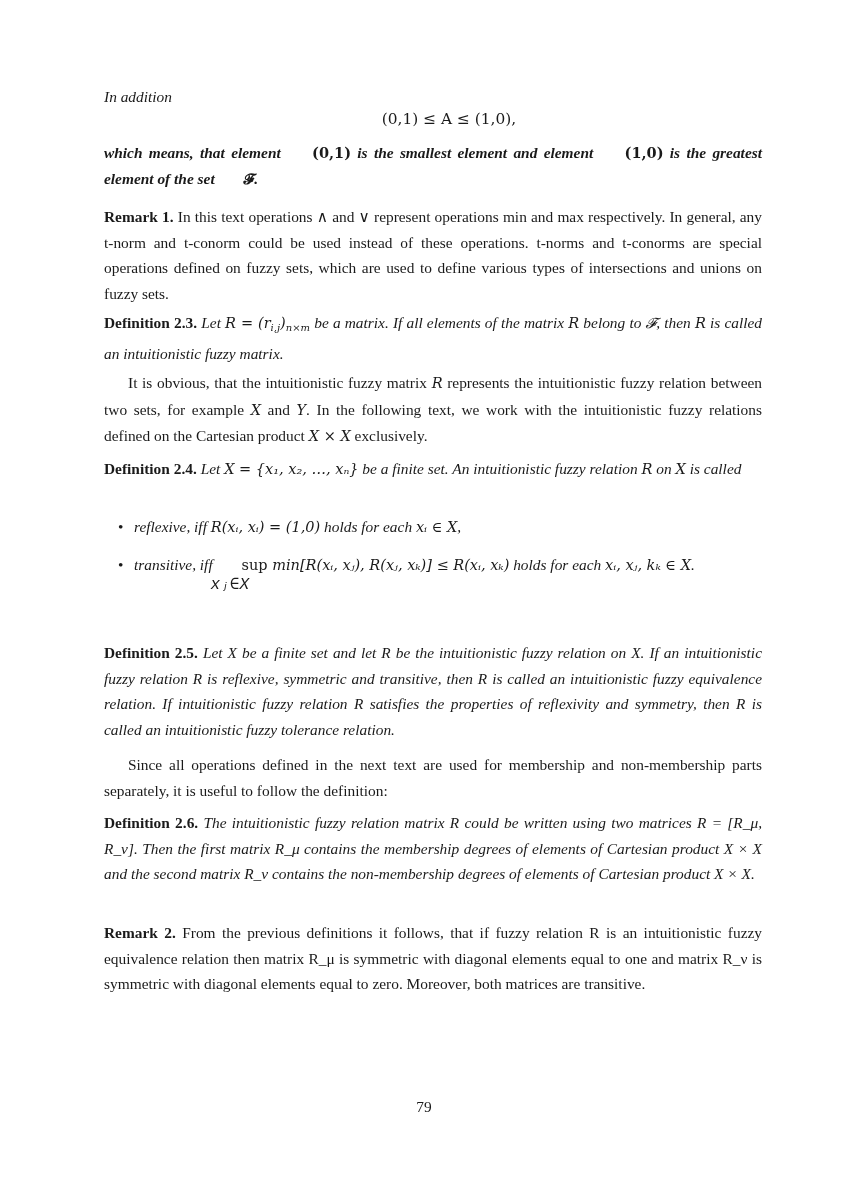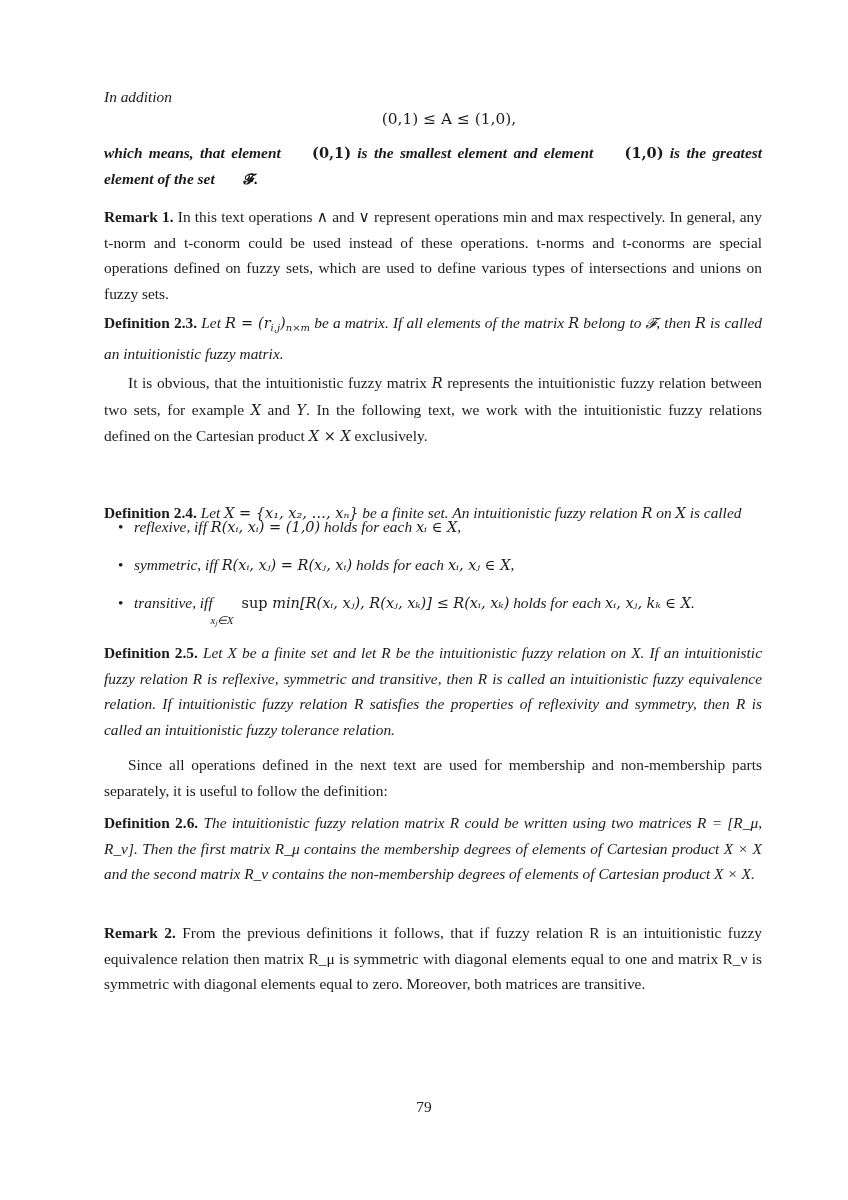--- a/index.html
+++ b/index.html
@@ -11,45 +11,44 @@
   .b { font-weight: bold; font-style: normal; }
   .m { font-family: "DejaVu Serif", "Liberation Serif", serif; font-style: italic; font-size: 14.5px; }
   .mu { font-family: "DejaVu Serif", "Liberation Serif", serif; font-style: normal; font-size: 14.5px; padding-left: 25px; }
   .indent { text-indent: 24px; }
   .display { position: absolute; left: 0; width: 848px; text-align: center; font-size: 15.4px; }
   .bullets { position: absolute; left: 118px; width: 650px; font-size: 15.4px; font-style: italic; }
   .bullet { position: relative; padding-left: 16px; height: 38px; }
   .bullet::before { content: "•"; position: absolute; left: 0; top: 0; font-style: normal; }
   .sub { font-size: 10px; vertical-align: -3px; }
   .undersup { display: inline-block; position: relative; text-align: center; }
-  .undersup .below { position: absolute; left: -6px; top: 17px; font-size: 11px; font-family: Liberation Serif, serif; font-style: italic; white-space: nowrap; }
+  .undersup .below { position: absolute; left: -6px; top: 17px; font-size: 16px; font-family: Liberation Mono, monospace; font-style: italic; white-space: nowrap; }
   .pagenum { position: absolute; left: 0; width: 848px; top: 1098px; text-align: center; font-size: 15.4px; }
 </style>
 </head>
 <body>
 
 <div class="page">
 
   <div class="block it" style="top:84px;">In addition</div>
 
   <div class="display mu" style="top:110px;">(0,1) ≤ A ≤ (1,0),</div>
 
   <div class="block it" style="top:140px;font-weight:bold;"><span>which means, that element </span><span class="mu">(0,1)</span><span> is the smallest element and element </span><span class="mu">(1,0)</span><span> is the greatest element of the set </span><span class="mu">𝓕</span><span>.</span></div>
 
   <div class="block" style="top:204px;"><span class="b">Remark 1.</span> <span>In this text operations ∧ and ∨ represent operations min and max respectively. In general, any t-norm and t-conorm could be used instead of these operations. t-norms and t-conorms are special operations defined on fuzzy sets, which are used to define various types of intersections and unions on fuzzy sets.</span></div>
 
   <div class="block it" style="top:310px;"><span class="b">Definition 2.3.</span> <span>Let </span><span class="m">R = (r</span><span class="m sub">i,j</span><span class="m">)</span><span class="m sub">n×m</span><span> be a matrix. If all elements of the matrix </span><span class="m">R</span><span> belong to </span><span class="m">𝓕</span><span>, then </span><span class="m">R</span><span> is called an intuitionistic fuzzy matrix.</span></div>
 
   <div class="block indent" style="top:370px;"><span>It is obvious, that the intuitionistic fuzzy matrix </span><span class="m">R</span><span> represents the intuitionistic fuzzy relation between two sets, for example </span><span class="m">X</span><span> and </span><span class="m">Y</span><span>. In the following text, we work with the intuitionistic fuzzy relations defined on the Cartesian product </span><span class="m">X × X</span><span> exclusively.</span></div>
 
-  <div class="block it" style="top:456px;margin-top:44px;"><span class="b">Definition 2.4.</span> <span>Let </span><span class="m">X = {x₁, x₂, …, xₙ}</span><span> be a finite set. An intuitionistic fuzzy relation </span><span class="m">R</span><span> on </span><span class="m">X</span><span> is called</span></div>
+  <div class="block it" style="top:456px;"><span class="b">Definition 2.4.</span> <span>Let </span><span class="m">X = {x₁, x₂, …, xₙ}</span><span> be a finite set. An intuitionistic fuzzy relation </span><span class="m">R</span><span> on </span><span class="m">X</span><span> is called</span></div>
 
   <div class="bullets" style="top:518px;">
     <div class="bullet"><span>reflexive, iff </span><span class="m">R(xᵢ, xᵢ) = (1,0)</span><span> holds for each </span><span class="m">xᵢ ∈ X</span><span>,</span></div>
-    <div class="bullet"><span>symmetric, iff </span><span class="m">R(xᵢ, xⱼ) = R(xⱼ, xᵢ)</span><span> holds for each </span><span class="m">xᵢ, xⱼ ∈ X</span><span>,</span></div>
     <div class="bullet"><span>transitive, iff </span><span class="undersup mu"><span>sup</span><span class="below">xⱼ∈X</span></span><span class="m"> min[R(xᵢ, xⱼ), R(xⱼ, xₖ)] ≤ R(xᵢ, xₖ)</span><span> holds for each </span><span class="m">xᵢ, xⱼ, kₖ ∈ X</span><span>.</span></div>
   </div>
 
   <div class="block it" style="top:640px;"><span class="b">Definition 2.5.</span> <span>Let X be a finite set and let R be the intuitionistic fuzzy relation on X. If an intuitionistic fuzzy relation R is reflexive, symmetric and transitive, then R is called an intuitionistic fuzzy equivalence relation. If intuitionistic fuzzy relation R satisfies the properties of reflexivity and symmetry, then R is called an intuitionistic fuzzy tolerance relation.</span></div>
 
   <div class="block indent" style="top:752px;">Since all operations defined in the next text are used for membership and non-membership parts separately, it is useful to follow the definition:</div>
 
   <div class="block it" style="top:810px;"><span class="b">Definition 2.6.</span> <span>The intuitionistic fuzzy relation matrix R could be written using two matrices R = [R_μ, R_ν]. Then the first matrix R_μ contains the membership degrees of elements of Cartesian product X × X and the second matrix R_ν contains the non-membership degrees of elements of Cartesian product X × X.</span></div>
 
   <div class="block" style="top:920px;"><span class="b">Remark 2.</span> <span>From the previous definitions it follows, that if fuzzy relation R is an intuitionistic fuzzy equivalence relation then matrix R_μ is symmetric with diagonal elements equal to one and matrix R_ν is symmetric with diagonal elements equal to zero. Moreover, both matrices are transitive.</span></div>

